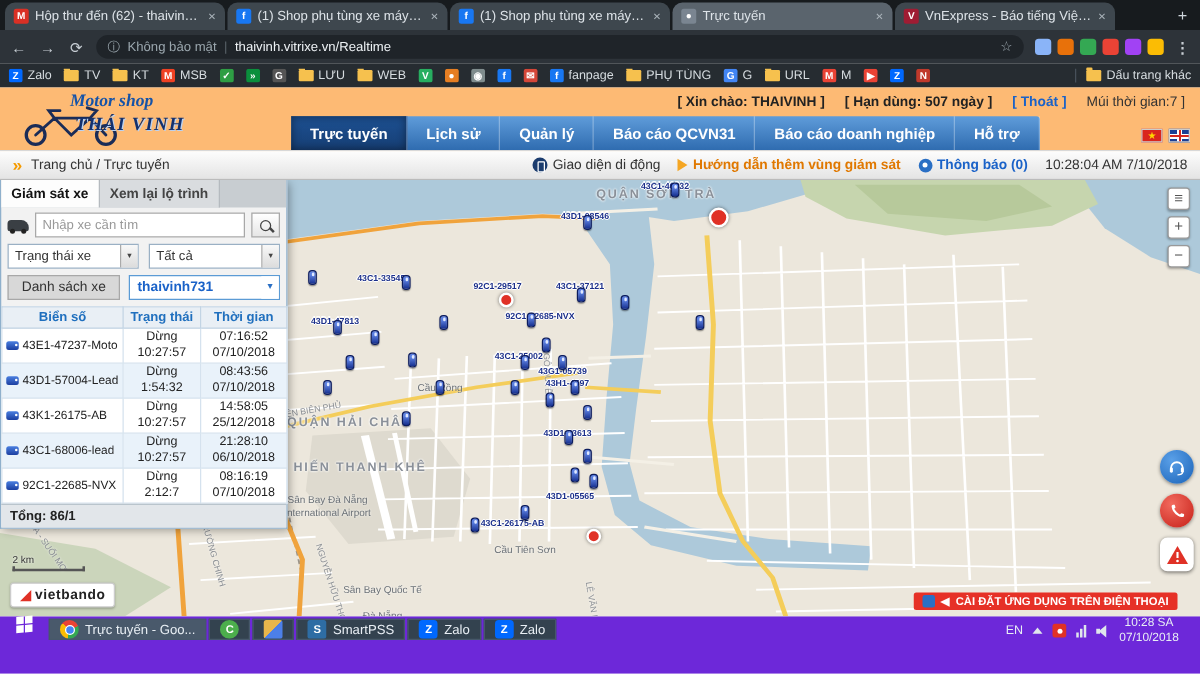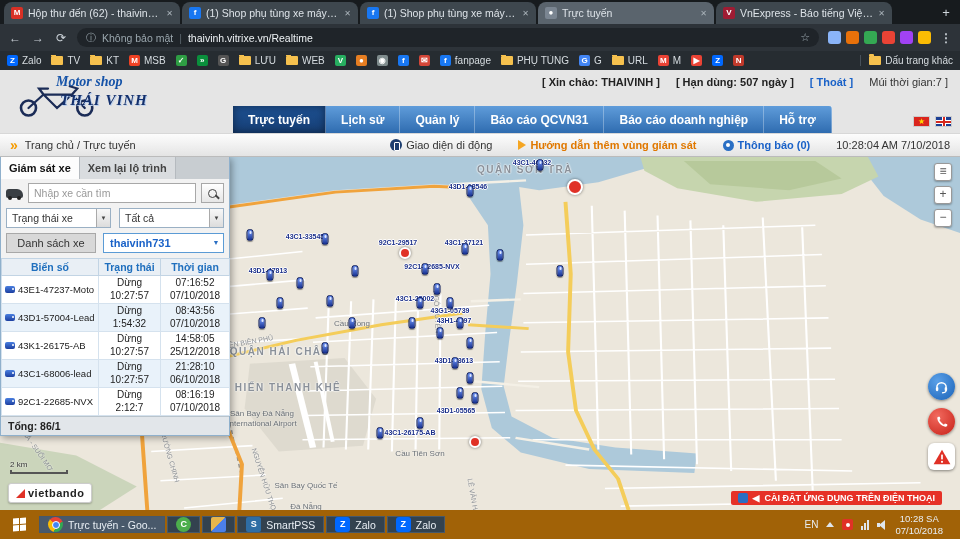--- a/index.html
+++ b/index.html
@@ -29,21 +29,21 @@
   .menu-dots{font-size:12px;font-weight:bold}
 
   .bookmarks{height:19px;background:#262c31;display:flex;align-items:center;padding:0 7px;gap:10px;font-size:10px;color:#d6dce0;overflow:hidden;white-space:nowrap}
   .bm{display:flex;align-items:center;gap:4px;flex:none}
   .bm-icon{width:11px;height:11px;border-radius:2px;font-weight:bold;font-size:8px;line-height:11px;text-align:center;color:#fff;flex:none}
   .folder-icon{width:12px;height:9px;background:#f6c14e;border-radius:1px;position:relative;flex:none}
   .folder-icon::before{content:"";position:absolute;top:-2px;left:0;width:5px;height:2px;background:#f6c14e;border-radius:1px 1px 0 0}
   .bm-others{margin-left:auto;display:flex;align-items:center;gap:4px;border-left:1px solid #47505a;padding-left:8px;flex:none}
 
   
-  .appheader{height:64px;background:#e5e5e5;display:flex;border-bottom:1px solid #d8d8d8}
+  .appheader{height:51px;background:#fdba74;display:flex;border-bottom:1px solid #d8d8d8}
   .logo-area{width:233px;position:relative;flex:none}
   .logo-svg{position:absolute;left:6px;top:8px;width:150px;height:42px}
   .logo-t1{position:absolute;left:56px;top:4px;font-family:"Liberation Serif",serif;font-style:italic;font-weight:bold;font-size:14px;color:#1553a8}
   .logo-t2{position:absolute;left:60px;top:22px;font-family:"Liberation Serif",serif;font-style:italic;font-weight:bold;font-size:15px;letter-spacing:1px;color:#14316e;text-shadow:1px 1px 0 #bcd1ee}
   .header-right{flex:1;display:flex;flex-direction:column;justify-content:space-between;min-width:0}
   .info-line{display:flex;justify-content:flex-end;align-items:center;gap:16px;padding:6px 12px 0;font-size:11px;color:#222;font-weight:bold}
   .info-logout{color:#1a62c8}
   .info-tz{font-weight:normal;color:#333}
   .nav-row{display:flex;align-items:flex-end}
   .nav-menu{height:27px;display:flex;background:linear-gradient(#5f9cda,#2f6cb0);border-radius:0 3px 0 0}
@@ -52,21 +52,21 @@
   .flags{margin-left:auto;display:flex;gap:5px;align-items:center;padding:0 8px 6px}
   .flag{width:17px;height:11px;position:relative;flex:none;border:1px solid #ccc}
   .flag-vn{background:#da251d;color:#ffd700;font-size:8px;line-height:10px;text-align:center}
   .flag-uk{background:#1c3f94}
   .flag-uk b{position:absolute;inset:0;background:linear-gradient(transparent 3px,#fff 3px,#fff 7px,transparent 7px),linear-gradient(90deg,transparent 6px,#fff 6px,#fff 10px,transparent 10px)}
   .flag-uk i{position:absolute;inset:0;background:linear-gradient(transparent 4px,#d5281e 4px,#d5281e 6px,transparent 6px),linear-gradient(90deg,transparent 7px,#d5281e 7px,#d5281e 9px,transparent 9px)}
 
   
   .statusbar{height:23px;background:linear-gradient(#fdfdfd,#e4e4e4);border-bottom:1px solid #bbb;display:flex;align-items:center;padding:0 10px;font-size:11px;color:#333;gap:7px}
   .chevrons{color:#f59b00;font-weight:bold;font-size:14px;line-height:1}
-  .status-right{margin-left:auto;display:flex;align-items:center;gap:26px}
+  .status-right{margin-left:auto;display:flex;align-items:center;gap:14px}
   .status-item{display:flex;align-items:center;gap:4px}
   .guide-text{color:#e07800;font-weight:bold}
   .notify-text{color:#1a62c8;font-weight:bold}
   .ic-mobile{width:12px;height:12px;border-radius:50%;background:#1b3c6e;position:relative}
   .ic-mobile::after{content:"";position:absolute;left:4px;top:2.5px;width:3.5px;height:7px;border:1px solid #fff;border-radius:1px}
   .ic-guide{width:0;height:0;border-left:8px solid #f5a623;border-top:5px solid transparent;border-bottom:5px solid transparent}
   .ic-bell{width:11px;height:11px;border-radius:50%;background:#2a6fc4;position:relative}
   .ic-bell::after{content:"";position:absolute;left:3.5px;top:3.5px;width:4px;height:4px;border-radius:50%;background:#fff}
 
   
@@ -126,21 +126,21 @@
   .veh-table td{border:1px solid #d5e2ee;padding:1px 3px;color:#222;text-align:center;line-height:1.25;overflow:hidden}
   .veh-table tr.even td{background:#e9f2fa}
   .group-cell{text-align:left !important;font-weight:bold;font-style:italic;font-size:10px;padding:2px 5px !important}
   .plate-cell{display:flex;align-items:center;gap:3px;text-align:left}
   .moto-icon{width:10px;height:7px;background:linear-gradient(#4a7fe0,#1c3fa0);border-radius:2px;flex:none;position:relative}
   .moto-icon::after{content:"";position:absolute;right:1.5px;top:1.5px;width:2px;height:2px;border-radius:50%;background:#fff}
   .plate-text{white-space:nowrap;overflow:hidden;font-size:9.5px}
   .sb-total{background:#e2e6ea;border-top:1px solid #b9c4cc;font-size:10.5px;font-weight:bold;color:#222;padding:3px 7px}
 
   
-  .taskbar{height:29px;background:#a16207;display:flex;align-items:center;color:#e8eef4}
+  .taskbar{height:46px;background:#6d28d9;display:flex;align-items:flex-start;color:#e8eef4}
   .start-btn{width:38px;display:flex;align-items:center;justify-content:center;flex:none}
   .win-logo{display:grid;grid-template-columns:6px 6px;grid-template-rows:6px 6px;gap:1px;transform:skewY(-5deg)}
   .win-logo span{background:#fff}
   .task-items{display:flex;align-items:stretch;min-width:0}
   .task-item{display:flex;align-items:center;gap:5px;padding:0 8px;margin:2px 1px;background:#33424f;border:1px solid #46586a;font-size:10.5px;white-space:nowrap;overflow:hidden;max-width:150px}
   .task-item.active{background:#49596b}
   .ic-chrome{width:15px;height:15px;border-radius:50%;background:conic-gradient(from -50deg,#ea4335 0 120deg,#34a853 0 240deg,#fbbc04 0 360deg);position:relative;flex:none}
   .ic-chrome::after{content:"";position:absolute;inset:3.5px;background:#4285f4;border:1.5px solid #fff;border-radius:50%}
   .ic-green{width:15px;height:15px;border-radius:50%;background:#4cae4c;color:#fff;font-size:9px;font-weight:bold;text-align:center;line-height:15px;flex:none}
   .ic-photos{width:15px;height:15px;border-radius:2px;background:linear-gradient(135deg,#e8b64c 50%,#4c7fe8 50%);flex:none}

